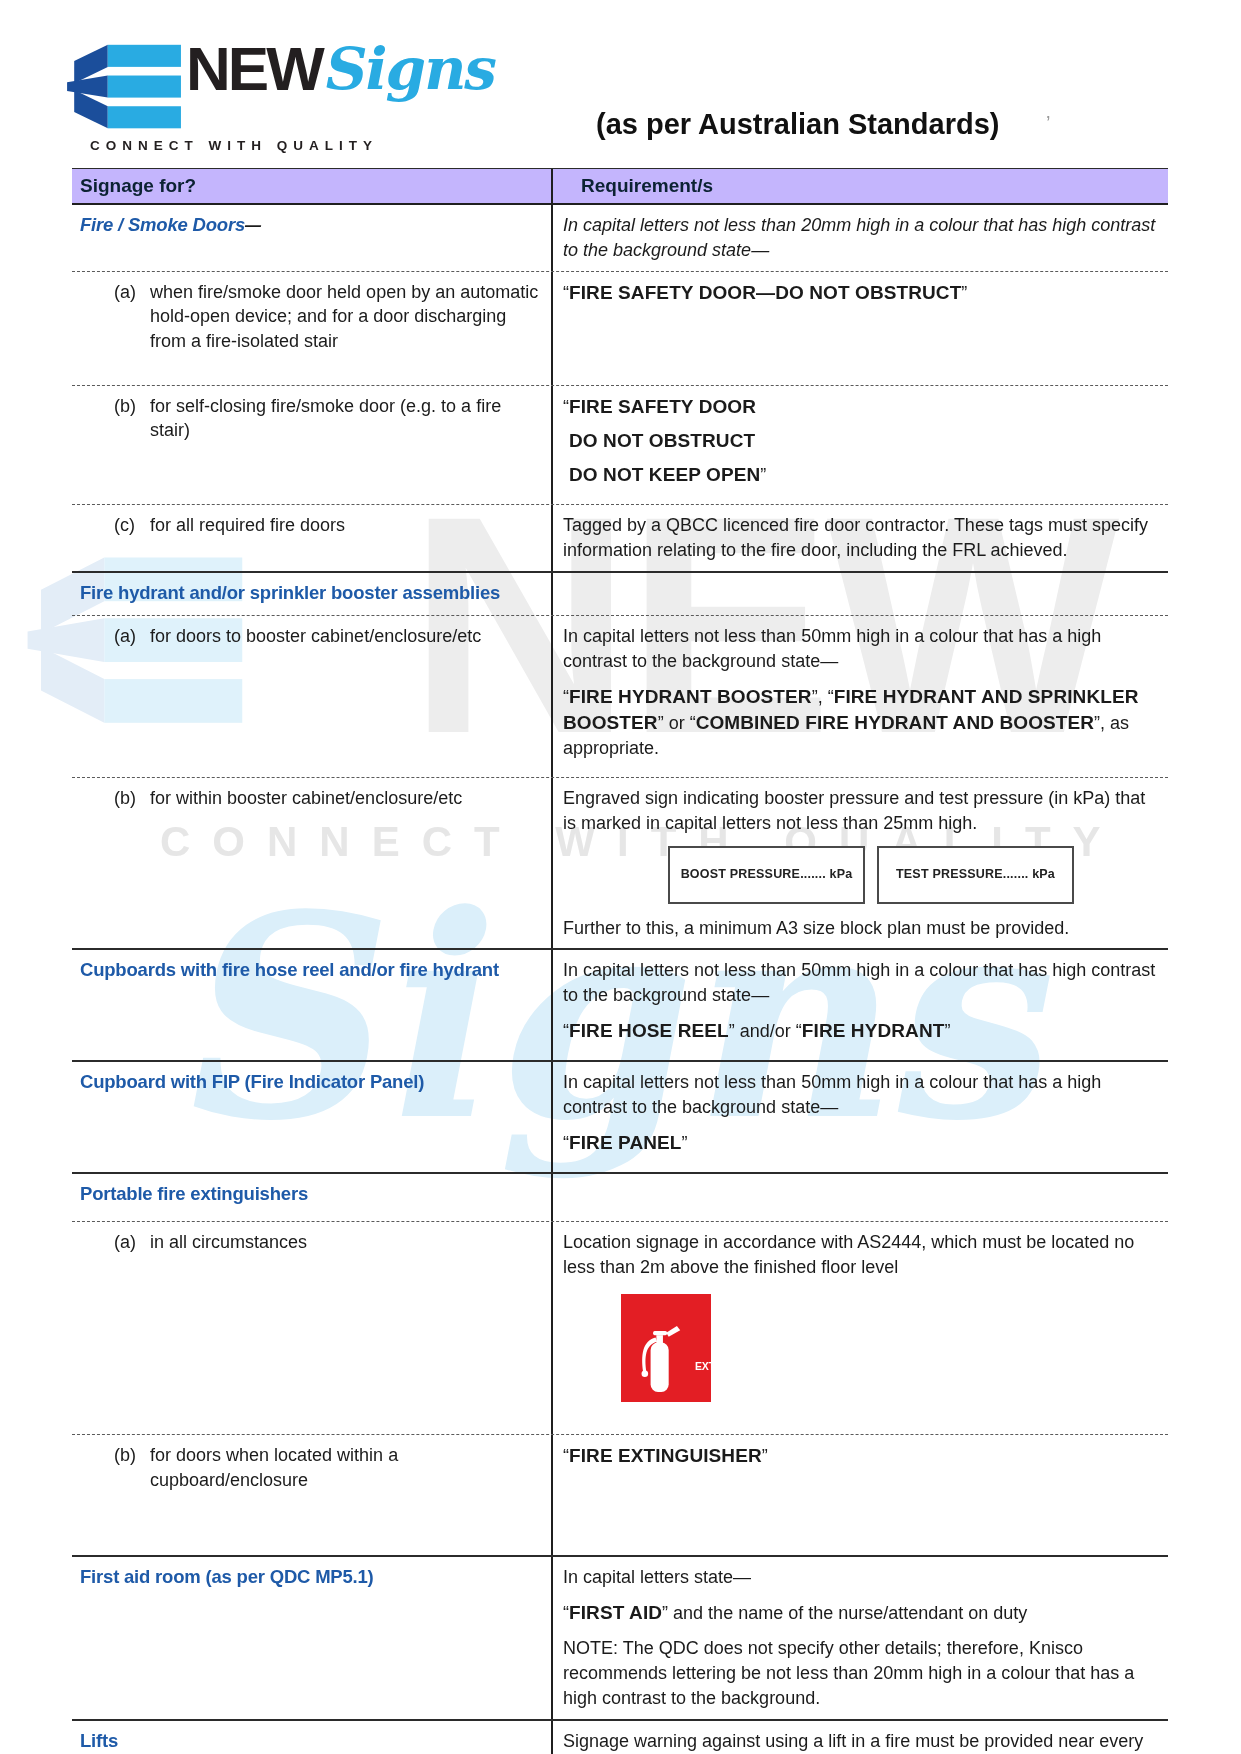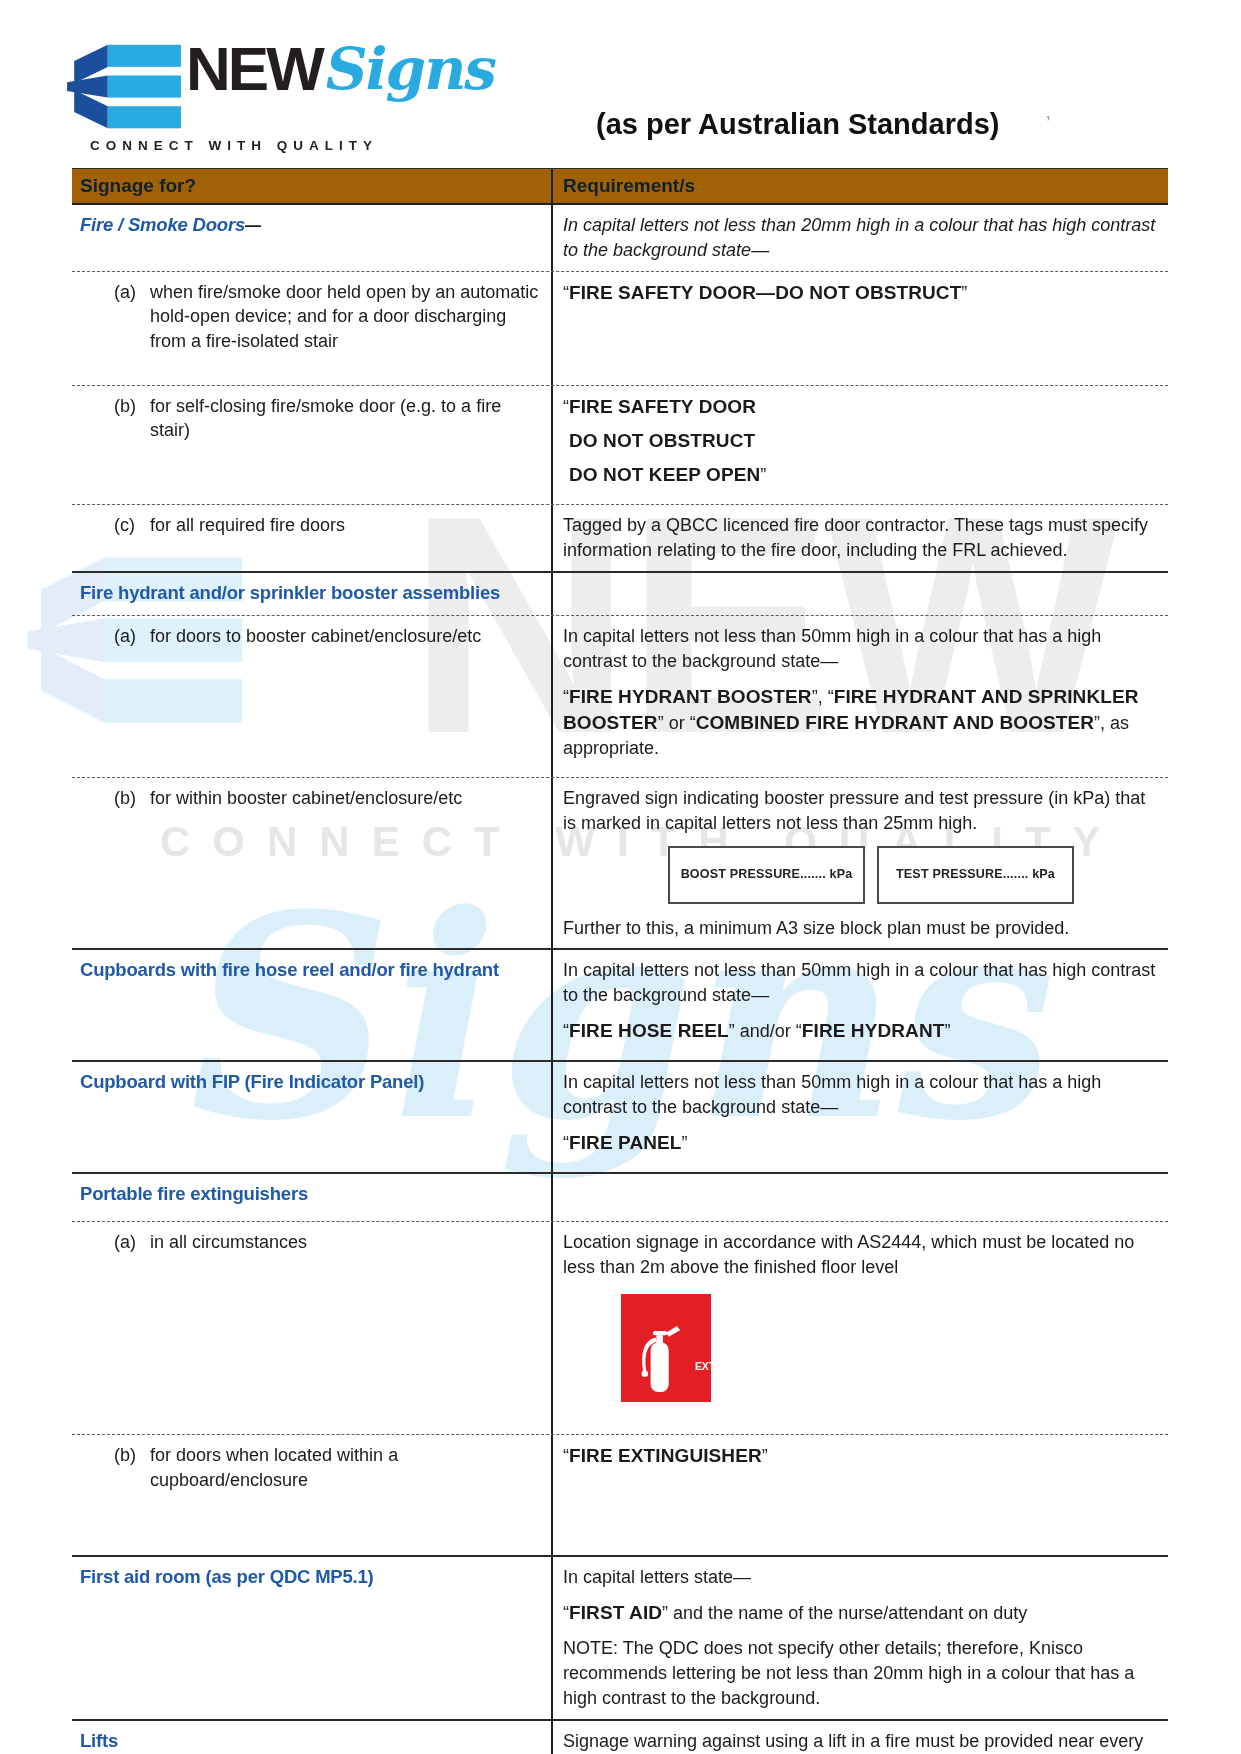--- a/index.html
+++ b/index.html
@@ -26,21 +26,21 @@
   .wm-icon { position:absolute; left:18px; top:548px; width:230px; height:190px; }
   .wm-new { position:absolute; left:408px; top:470px; font-size:310px; font-weight:900; letter-spacing:-6px; color:#ededed; line-height:1; }
   .wm-tag { position:absolute; left:160px; top:818px; font-size:42px; font-weight:700; letter-spacing:22px; color:#e6e6e6; white-space:nowrap; }
   .wm-script { position:absolute; left:190px; top:850px; font-family:"DejaVu Serif","Liberation Serif",serif; font-style:italic; font-weight:700; font-size:280px; color:#dbeffa; line-height:1.2; }
 
   
   .sig-table { position:absolute; left:72px; top:168px; width:1096px; z-index:1; }
   .trow { display:flex; background:transparent; }
   .c1 { width:481px; flex:none; border-right:2px solid #1f1f1f; padding:8px 6px 8px 8px; }
   .c2 { flex:1; padding:8px 12px 8px 10px; }
-  .thead { background:#a16207; border-top:1px solid #2b2b2b; border-bottom:2px solid #1f1f1f; }
+  .thead { background:#c4b5fd; border-top:1px solid #2b2b2b; border-bottom:2px solid #1f1f1f;gap:18px; }
   .thead .c1, .thead .c2 { padding-top:6px; padding-bottom:6px; }
   .th-label { font-size:19px; font-weight:700; color:#0c2233; }
   .sep-dashed { border-bottom:1px dashed #5a5a5a; }
   .sep-solid { border-bottom:2px solid #2b2b2b; }
 
   .section-title { color:#1e5aa8; font-weight:700; font-size:18.5px; letter-spacing:-0.2px; line-height:1.3; }
   .section-dash { color:#1b1b1b; font-weight:700; }
   .sub { display:flex; padding-left:42px; }
   .sub .num { width:36px; flex:none; font-size:18px; line-height:1.38; }
   .sub .subtext { flex:1; font-size:18px; line-height:1.38; padding-right:4px; }

